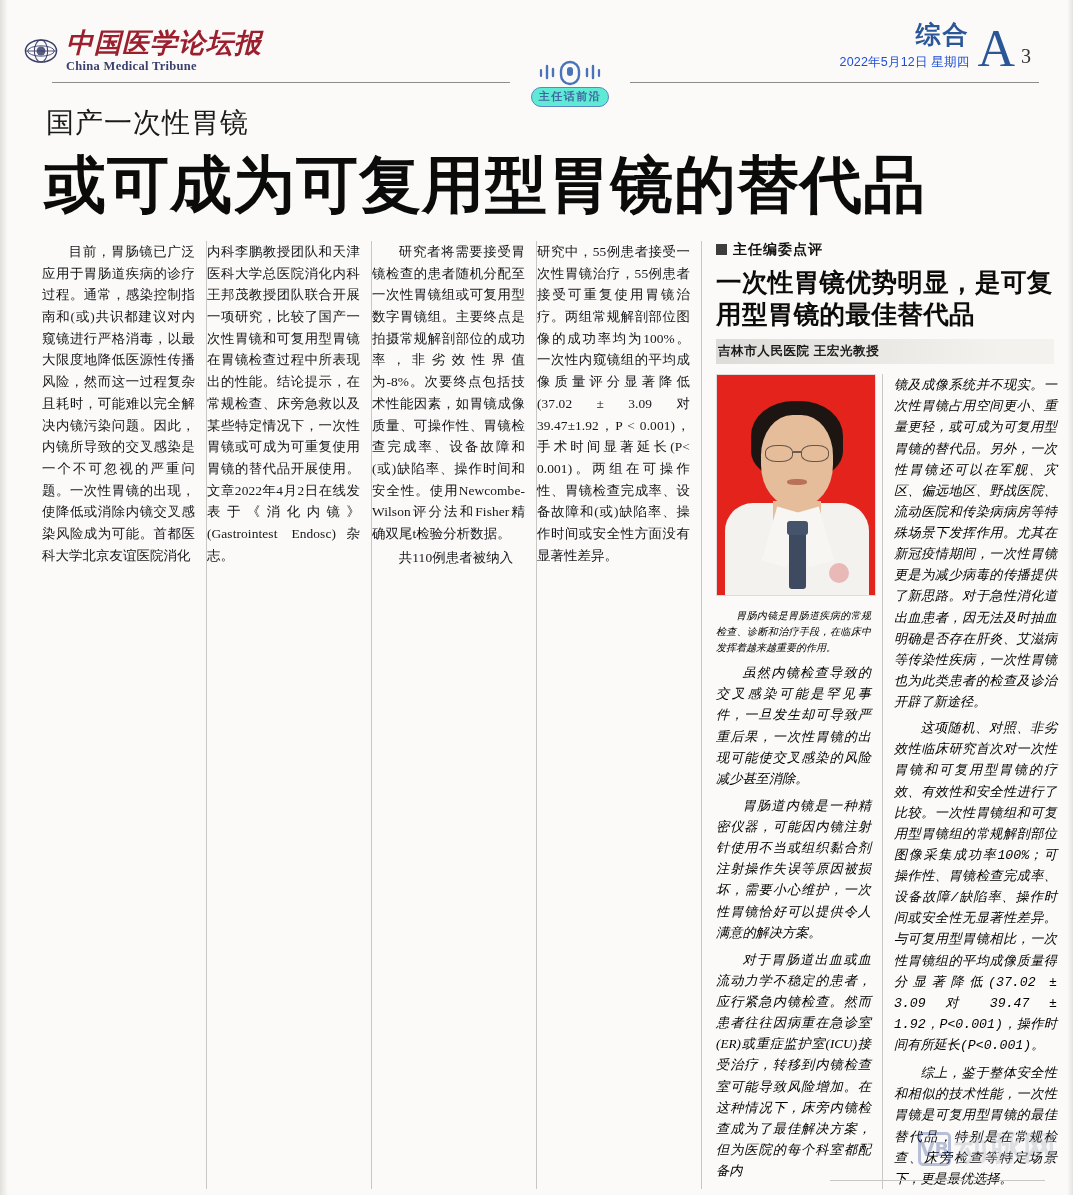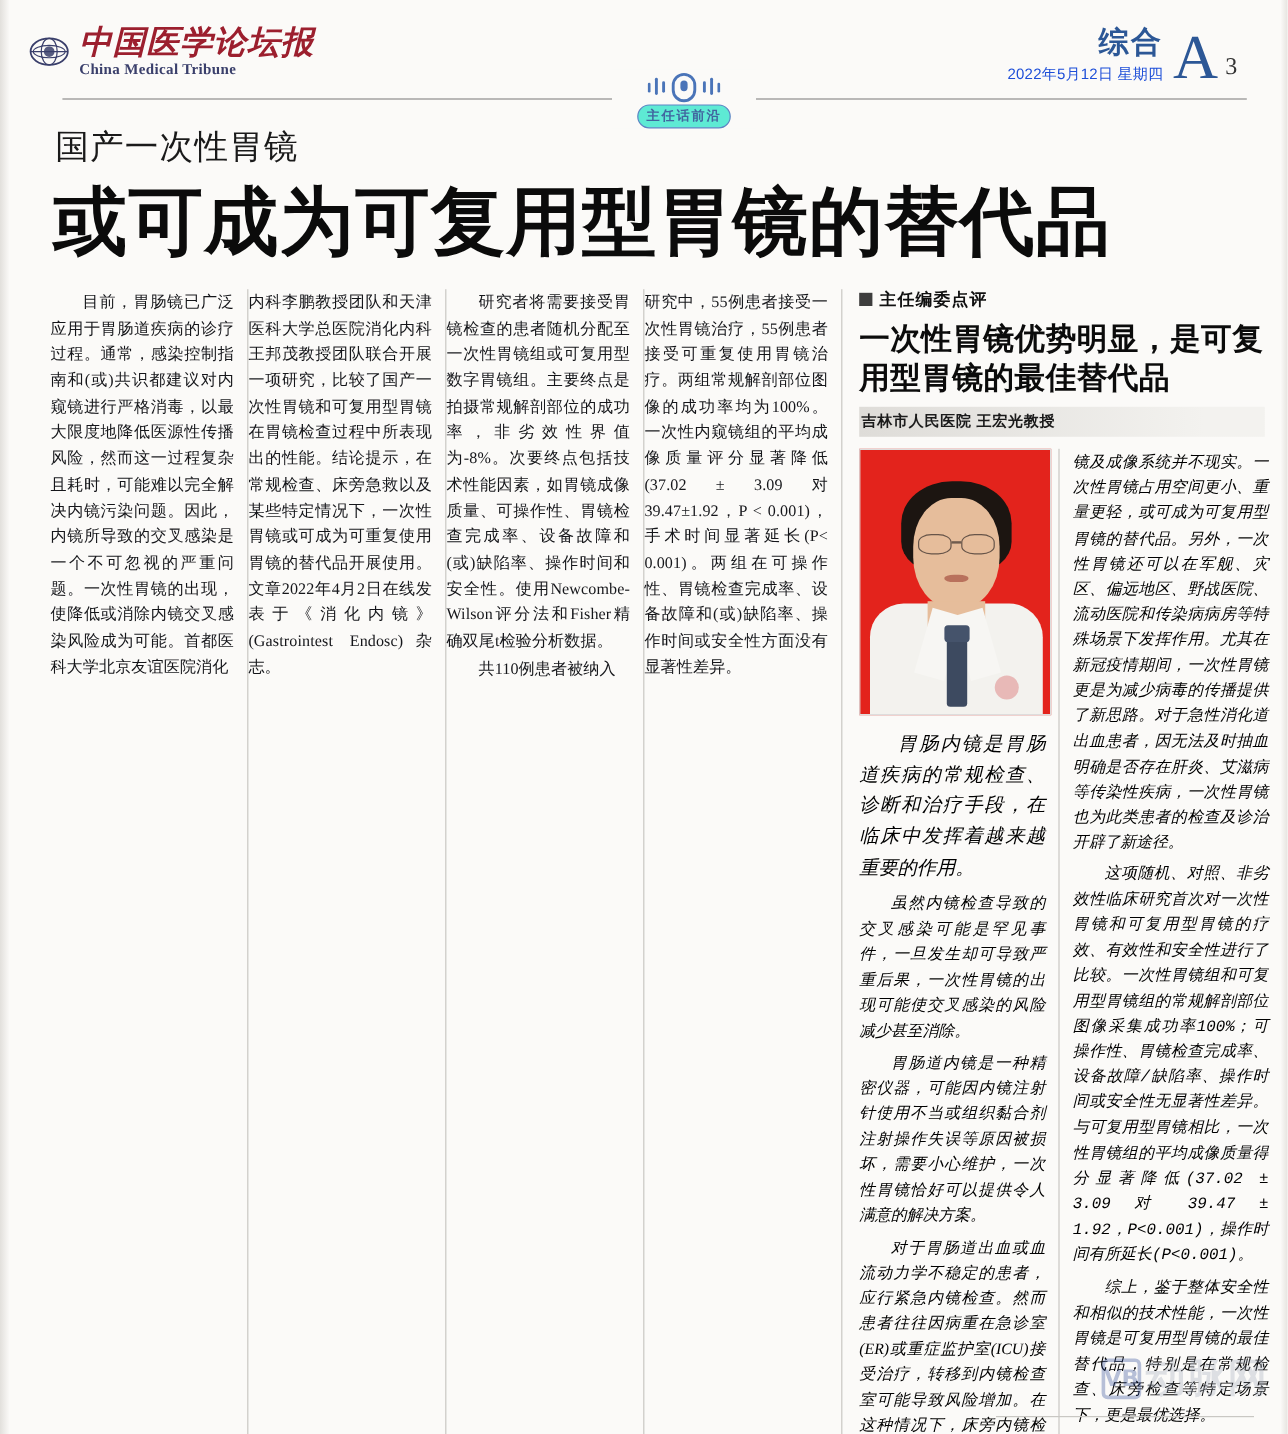--- a/index.html
+++ b/index.html
@@ -32,21 +32,21 @@
     width: 6px;
     background: linear-gradient(270deg, #e6e4e0, #fbfaf8);
   }
 
   
   .masthead {
     position: relative;
     height: 80px;
     padding-top: 22px;
     display: flex;
-    align-items: flex-start;
+    align-items: center;
   }
   .logo-block { display: flex; align-items: center; gap: 8px; width: 300px; }
   .globe-icon { width: 34px; height: 26px; flex: none; }
   .logo-text { line-height: 1; }
   .logo-cn {
     font-family: "Liberation Serif", "DejaVu Serif", serif;
     font-size: 27px;
     font-weight: bold;
     color: #9c1f2e;
     letter-spacing: 1px;
@@ -347,21 +347,21 @@
             <div style="position:absolute;left:70px;top:104px;width:20px;height:6px;border-radius:40%;background:#b9715c;"></div>
             <div class="ph-coat" style="left:8px; top:128px; width:144px; height:94px; background:#f3f2ee; border-radius:28px 28px 0 0;"></div>
             <div style="position:absolute;left:56px;top:126px;width:48px;height:36px;background:#e6bd9b;"></div>
             <div style="position:absolute;left:52px;top:134px;width:26px;height:56px;background:#f7f6f3;transform:rotate(16deg);"></div>
             <div style="position:absolute;left:84px;top:134px;width:26px;height:56px;background:#f7f6f3;transform:rotate(-16deg);"></div>
             <div class="ph-tie" style="left:72px; top:152px; width:17px; height:62px; background:#3d4a60; border-radius:3px;"></div>
             <div style="position:absolute;left:70px;top:146px;width:21px;height:14px;background:#45536b;border-radius:3px;"></div>
             <div style="position:absolute;left:112px;top:188px;width:20px;height:20px;border-radius:50%;background:#de8a8a;opacity:.55;"></div>
           </div>
           <div style="margin-top:12px;">
-            <p style="margin:0; font-family:'Liberation Serif',serif; font-size:16px; line-height:1.6; text-align:justify; text-indent:2em; font-style:italic;">胃肠内镜是胃肠道疾病的常规检查、诊断和治疗手段，在临床中发挥着越来越重要的作用。</p>
+            <p style="margin:0; font-family:'Liberation Serif',serif; font-size:10px; line-height:1.6; text-align:justify; text-indent:2em; font-style:italic;">胃肠内镜是胃肠道疾病的常规检查、诊断和治疗手段，在临床中发挥着越来越重要的作用。</p>
             <p style="margin:6px 0 0; font-family:'Liberation Serif',serif; font-size:13.2px; line-height:1.6; text-align:justify; text-indent:2em; font-style:italic;">虽然内镜检查导致的交叉感染可能是罕见事件，一旦发生却可导致严重后果，一次性胃镜的出现可能使交叉感染的风险减少甚至消除。</p>
             <p style="margin:6px 0 0; font-family:'Liberation Serif',serif; font-size:13.2px; line-height:1.6; text-align:justify; text-indent:2em; font-style:italic;">胃肠道内镜是一种精密仪器，可能因内镜注射针使用不当或组织黏合剂注射操作失误等原因被损坏，需要小心维护，一次性胃镜恰好可以提供令人满意的解决方案。</p>
             <p style="margin:6px 0 0; font-family:'Liberation Serif',serif; font-size:13.2px; line-height:1.6; text-align:justify; text-indent:2em; font-style:italic;">对于胃肠道出血或血流动力学不稳定的患者，应行紧急内镜检查。然而患者往往因病重在急诊室(ER)或重症监护室(ICU)接受治疗，转移到内镜检查室可能导致风险增加。在这种情况下，床旁内镜检查成为了最佳解决方案，但为医院的每个科室都配备内</p>
           </div>
         </div>
 
         <div class="vline"></div>
 
         <div style="width:163px; flex:none;">
           <p style="margin:0; font-family:'Liberation Serif',serif; font-size:13.2px; line-height:1.6; text-align:justify; font-style:italic;">镜及成像系统并不现实。一次性胃镜占用空间更小、重量更轻，或可成为可复用型胃镜的替代品。另外，一次性胃镜还可以在军舰、灾区、偏远地区、野战医院、流动医院和传染病病房等特殊场景下发挥作用。尤其在新冠疫情期间，一次性胃镜更是为减少病毒的传播提供了新思路。对于急性消化道出血患者，因无法及时抽血明确是否存在肝炎、艾滋病等传染性疾病，一次性胃镜也为此类患者的检查及诊治开辟了新途径。</p>

